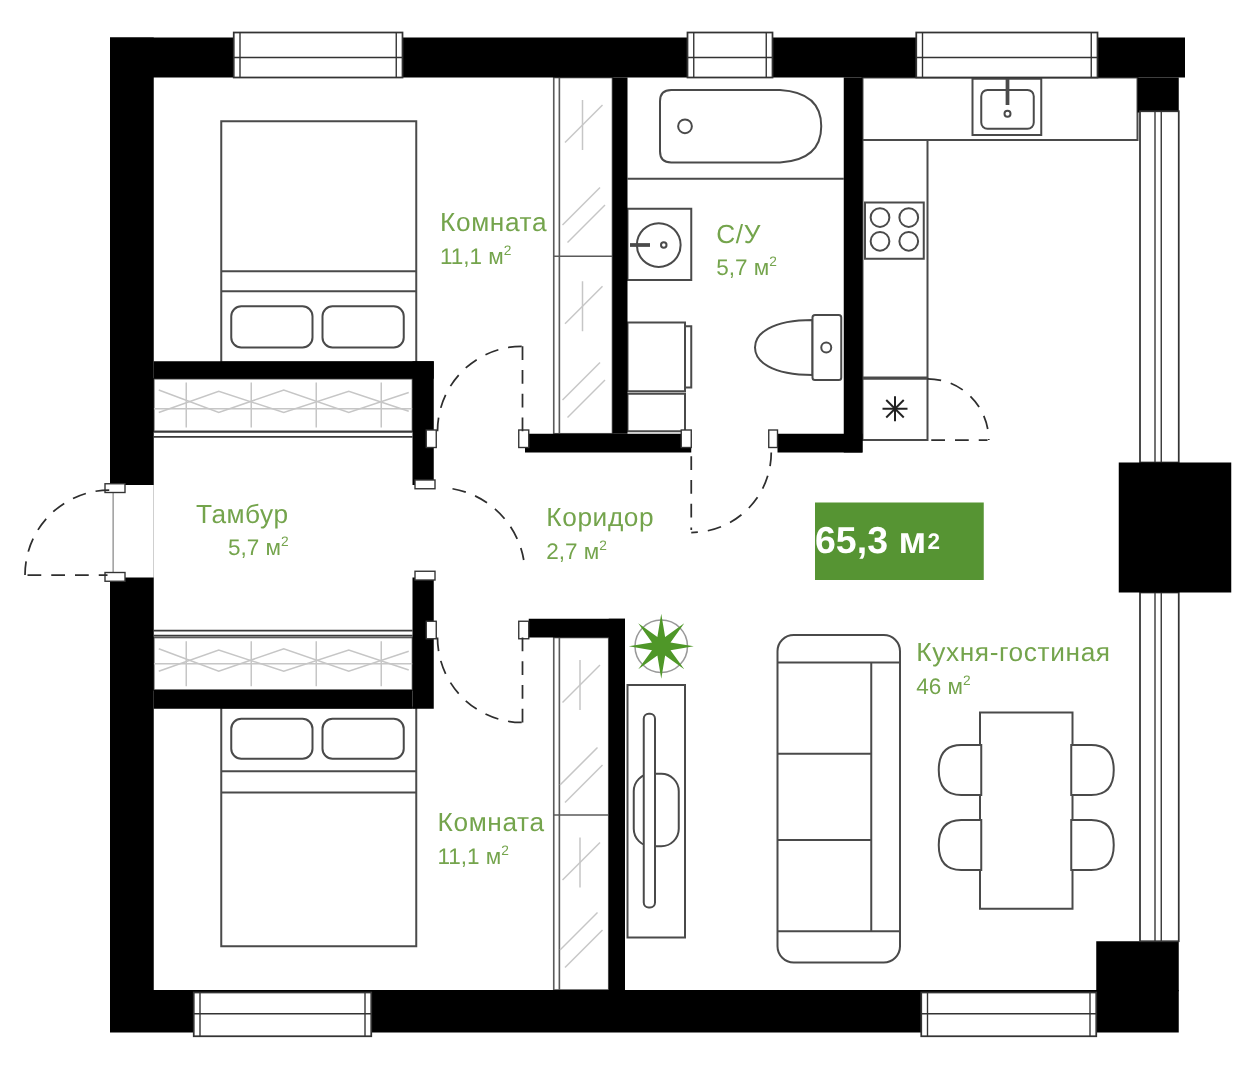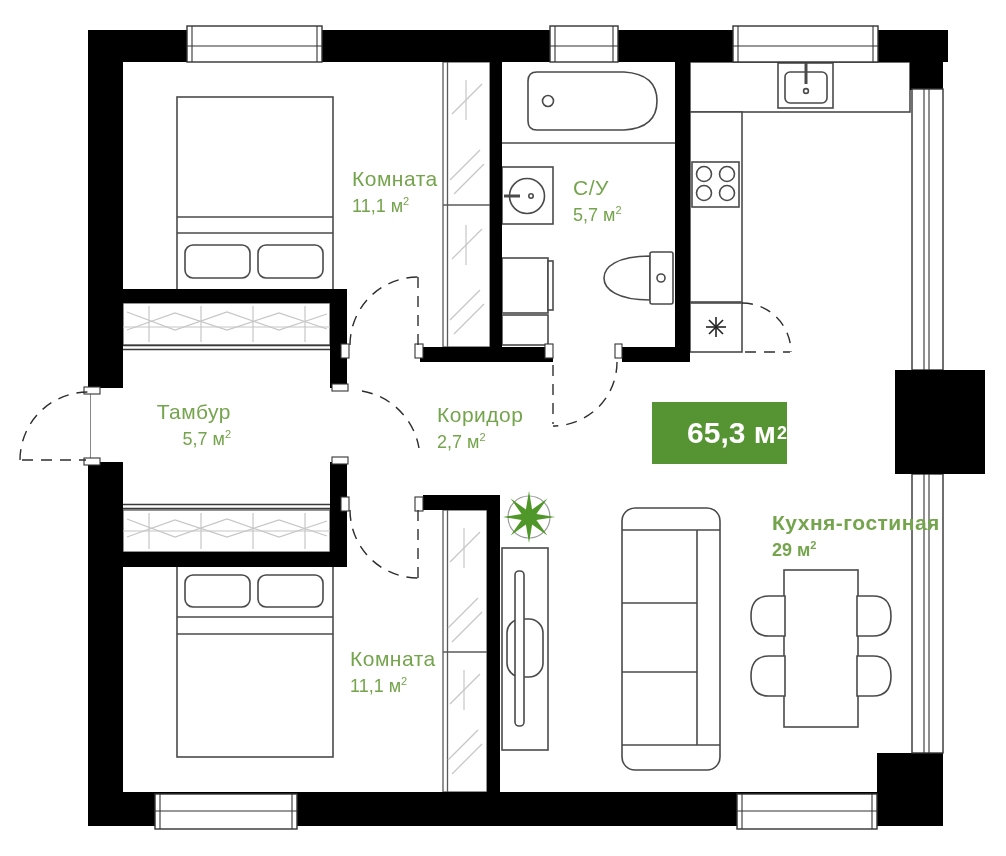--- a/index.html
+++ b/index.html
@@ -23,21 +23,21 @@
   .pc{stroke:#999;stroke-width:1.2;fill:none;}
   .flake{stroke:#222;stroke-width:1.6;fill:none;}
   
   .room-label{position:absolute;color:var(--label-green,#74a44c);line-height:1;}
   .room-label .rn{font-size:21px;letter-spacing:.5px;}
   .room-label .ra{font-size:18px;margin-top:7px;}
   .room-label sup{font-size:11px;}
   .centered{text-align:right;width:76px;}
   .badge{position:absolute;left:652px;top:402px;width:135px;height:62px;
          background:var(--badge-green,#569433);color:#fff;display:flex;
-         align-items:center;justify-content:flex-end;font-weight:bold;font-size:30px;}
+         align-items:center;justify-content:flex-start;font-weight:bold;font-size:30px;}
   .badge sup{font-size:18px;margin-left:1px;}
 </style>
 </head>
 <body>
 
 <div id="plan">
 
 <svg width="1006" height="856" viewBox="0 0 1006 856">
 
   <g>
@@ -312,23 +312,23 @@
   <div class="room-label" style="left:437px;top:404px;">
     <div class="rn">Коридор</div>
     <div class="ra"><span>2,7 м</span><sup>2</sup></div>
   </div>
 
   <div class="room-label" style="left:573px;top:177px;">
     <div class="rn">С/У</div>
     <div class="ra"><span>5,7 м</span><sup>2</sup></div>
   </div>
 
-  <div class="room-label" style="left:772px;top:512px;font-weight:bold;">
+  <div class="room-label" style="left:733px;top:512px;">
     <div class="rn">Кухня-гостиная</div>
-    <div class="ra"><span>29 м</span><sup>2</sup></div>
+    <div class="ra"><span>46 м</span><sup>2</sup></div>
   </div>
 
   <div class="room-label" style="left:350px;top:648px;">
     <div class="rn">Комната</div>
     <div class="ra"><span>11,1 м</span><sup>2</sup></div>
   </div>
 
   <div class="badge">
     <span>65,3 м</span>
       <sup>2</sup>

